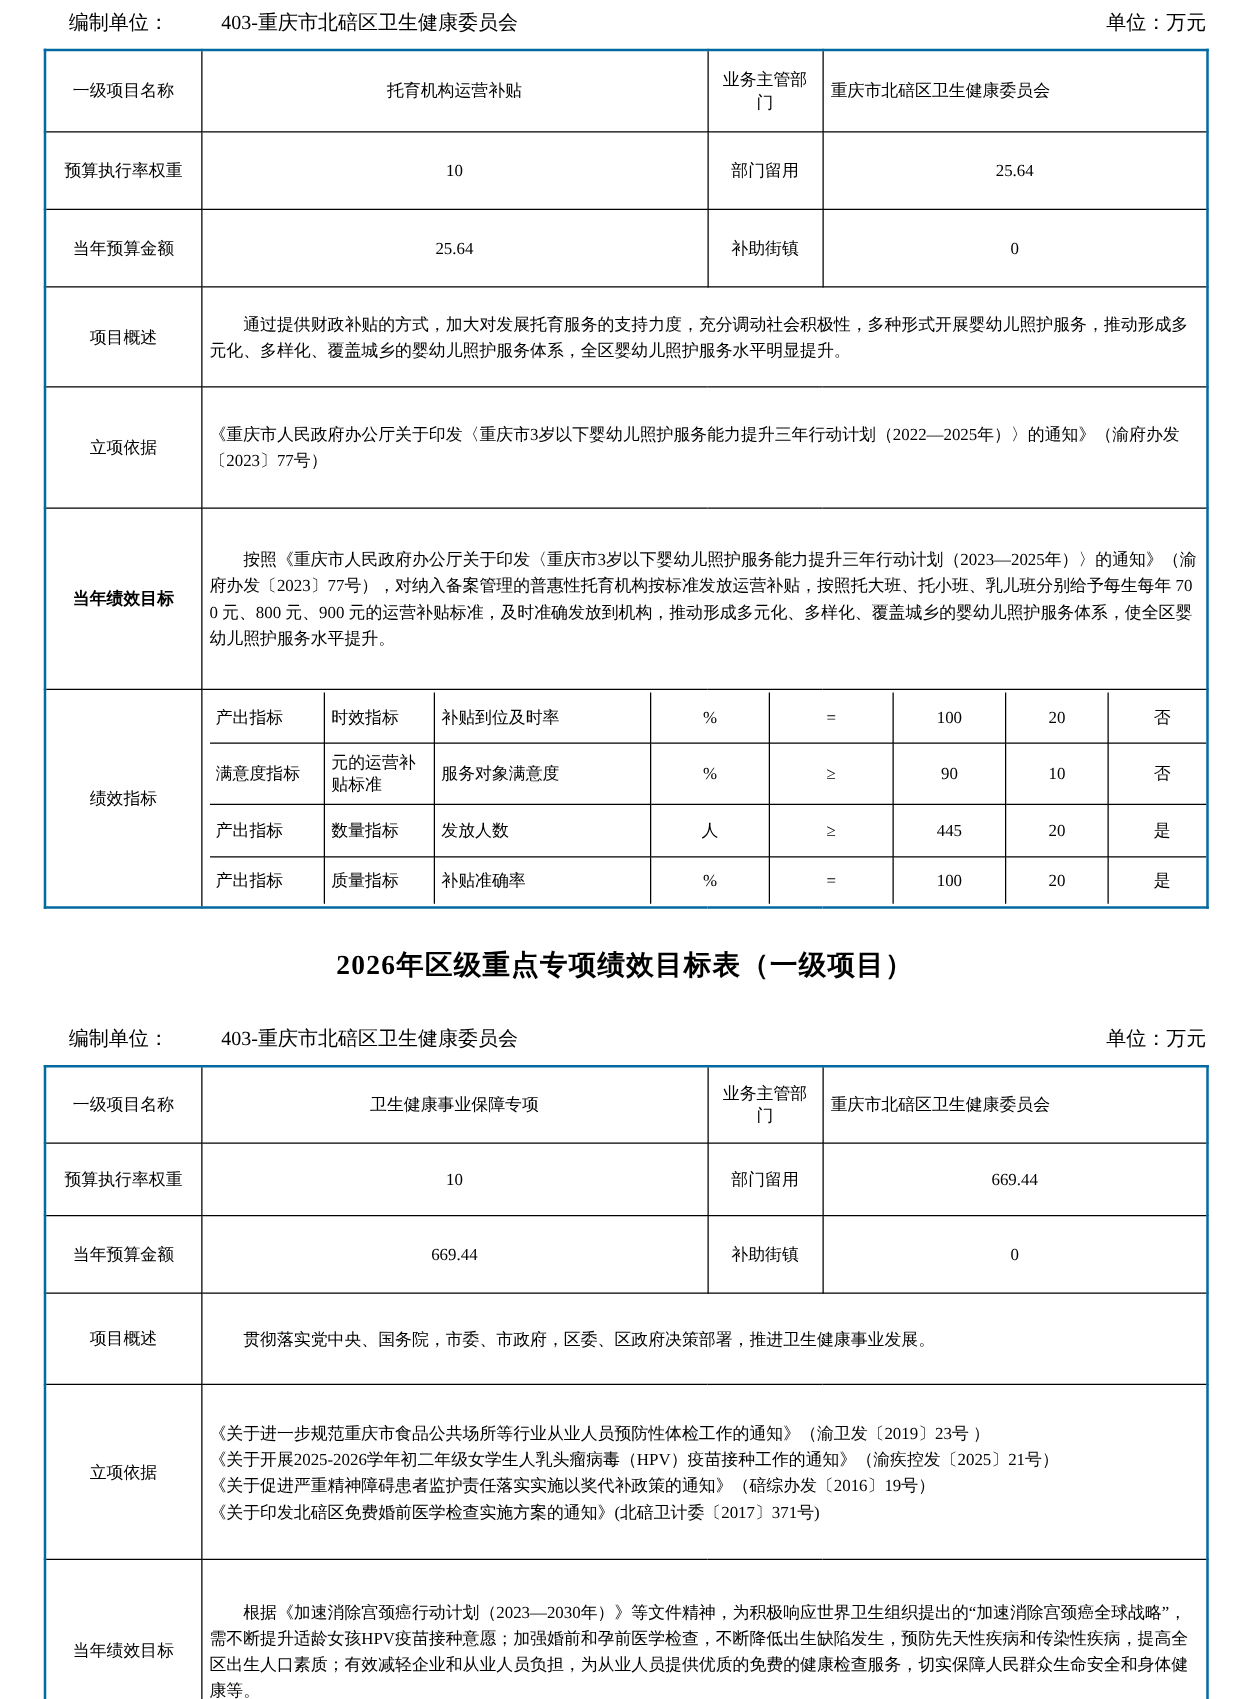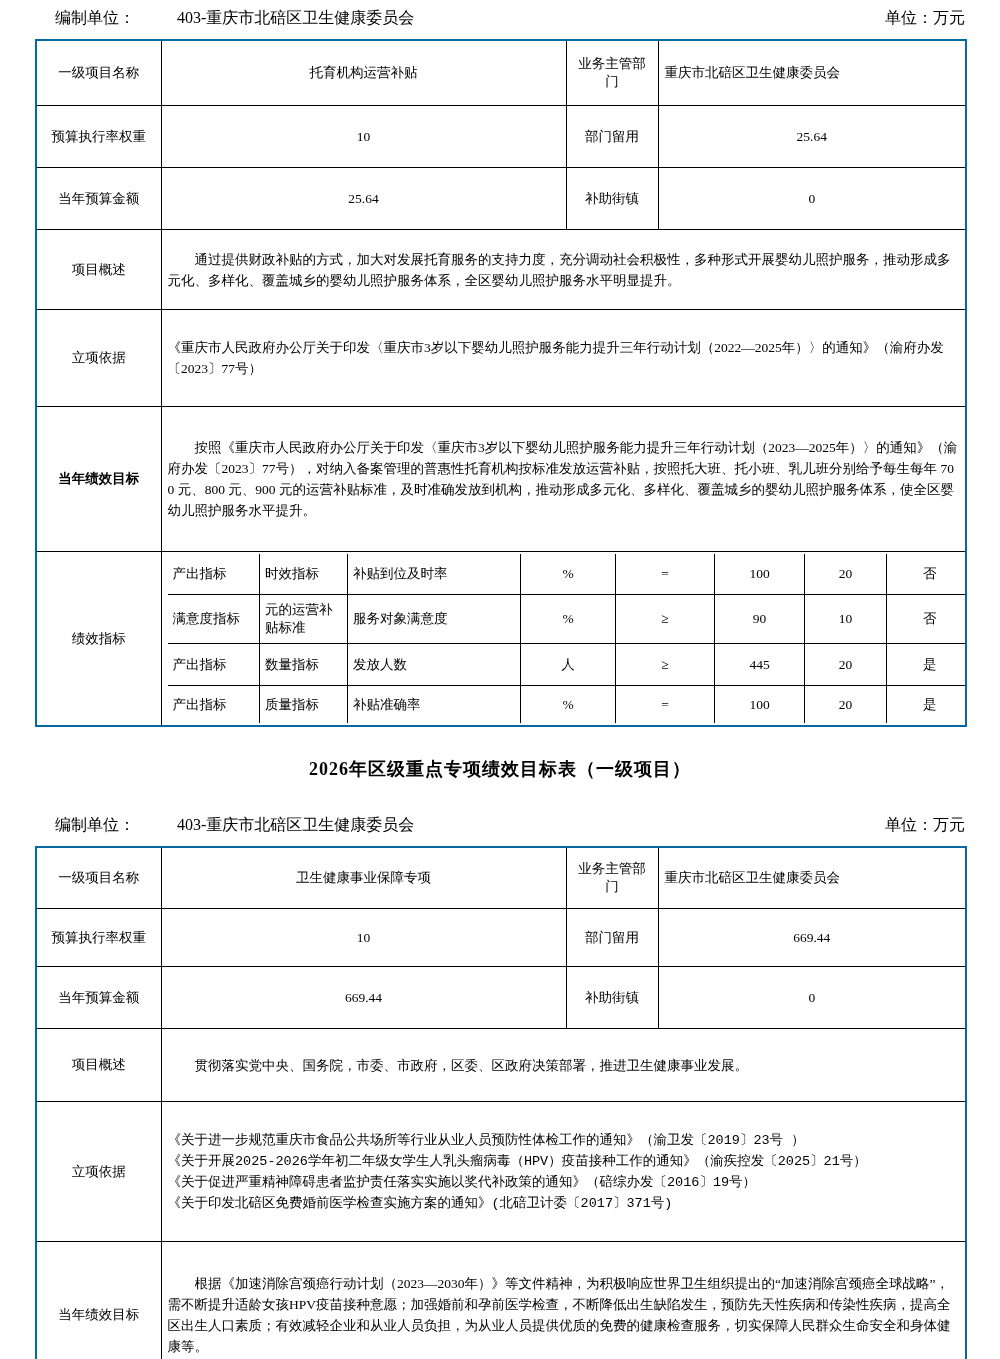--- a/index.html
+++ b/index.html
@@ -40,21 +40,21 @@
   }
   td.label-cell { text-align: center; }
   td.center { text-align: center; }
   td.left { text-align: left; }
   td.para {
     text-align: left;
     line-height: 21px;
     padding: 6px 12px;
   }
   td.indent { text-indent: 2em; }
-  td.pre { white-space: pre-line; font-family: Liberation Mono, monospace; }
+  td.pre { white-space: pre-line; }
 
   td.nest { padding: 0; vertical-align: top; }
   table.sub {
     border-collapse: collapse;
     table-layout: fixed;
     width: 100%;
     height: 100%;
   }
   table.sub td {
     border: 1px solid #000;
@@ -70,21 +70,21 @@
 
   .h60 { height: 60px; }  .h57 { height: 57px; }  .h56 { height: 56px; }
   .h53 { height: 53px; }  .h75 { height: 75px; }  .h92 { height: 92px; }
   .h140 { height: 140px; font-weight: bold; } .h68 { height: 68px; } .h135 { height: 135px; }
   .h141 { height: 141px; } .h45 { height: 45px; } .h36 { height: 36px; }
   .h44 { height: 44px; }  .h40 { height: 40px; }  .h37 { height: 37px; }
   .h33 { height: 33px; }
 
   .section-title {
     text-align: center;
-    font-size: 18px;
+    font-size: 22px;
     font-weight: bold;
     margin: 30px 0 26px 0;
     letter-spacing: 1px;
   }
 </style>
 </head>
 <body>
 
 <div class="page">
 

